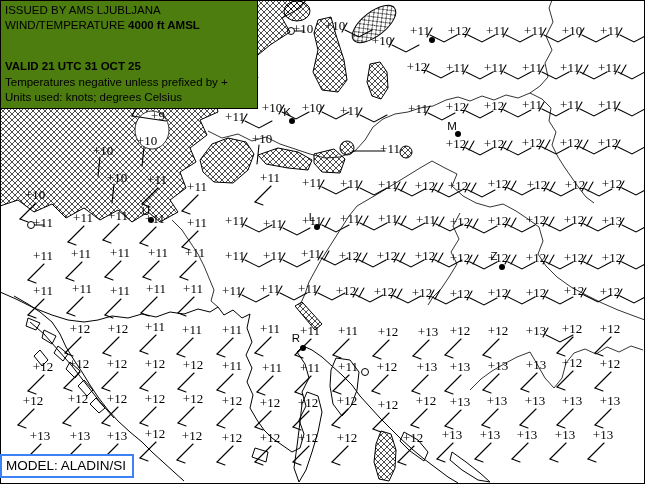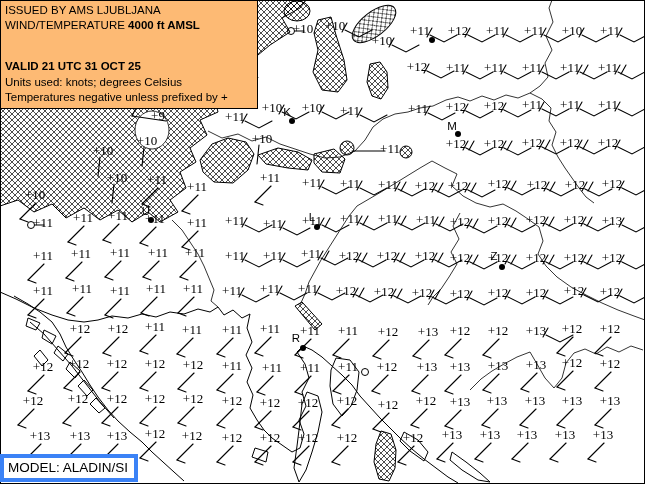--- a/index.html
+++ b/index.html
@@ -3,25 +3,25 @@
 <meta charset="utf-8">
 <style>
   html,body{margin:0;padding:0;background:#888;}
   #stage{position:relative;width:645px;height:484px;background:#ffffff;overflow:hidden;
          font-family:"Liberation Sans",sans-serif;}
   #mapsvg{position:absolute;left:0;top:0;}
   .coast{fill:none;stroke:#000;stroke-width:1;}
   .border{fill:none;stroke:#000;stroke-width:0.8;}
   .terrain{fill:url(#xh);stroke:#000;stroke-width:1;}
   .hole{fill:#fff;stroke:#000;stroke-width:0.8;}
-  #headerbox{position:absolute;left:0;top:0;width:249px;background:#fdba74;
+  #headerbox{position:absolute;left:0;top:0;width:249px;background:#4d7c0f;
              border:1px solid #000;padding:2px 3px 3px 4px;}
   #headerbox .hl{font-size:11.5px;line-height:15.2px;color:#000;white-space:nowrap;}
   .b{font-weight:bold;margin-top:26px;}
-  #modelbox{position:absolute;left:0;top:454px;background:#fff;border:4px solid #3b82f6;
+  #modelbox{position:absolute;left:0;top:454px;background:#fff;border:2px solid #3b82f6;
             padding:2px 6px 3px 4px;font-size:13.5px;color:#000;white-space:nowrap;}
 </style>
 </head>
 <body>
 
 <div id="stage">
 
 <svg id="mapsvg" width="645" height="484" viewBox="0 0 645 484">
   <defs>
     <pattern id="xh" width="6" height="6" patternUnits="userSpaceOnUse">
@@ -927,19 +927,19 @@
         </g>
       </g>
 
   <rect x="0.5" y="0.5" width="644" height="483" fill="none" stroke="#000" stroke-width="1"></rect>
 </svg>
 
 <div id="headerbox">
   <div class="hl">ISSUED BY AMS LJUBLJANA</div>
   <div class="hl"><span>WIND/TEMPERATURE </span><span class="b">4000 ft AMSL</span></div>
   <div class="hl b">VALID 21 UTC 31 OCT 25</div>
+  <div class="hl">Temperatures negative unless prefixed by +</div>
   <div class="hl">Units used: knots; degrees Celsius</div>
-  <div class="hl">Temperatures negative unless prefixed by +</div>
 </div>
 
 <div id="modelbox">MODEL: ALADIN/SI</div>
 
 </div>
 
 </body></html>

